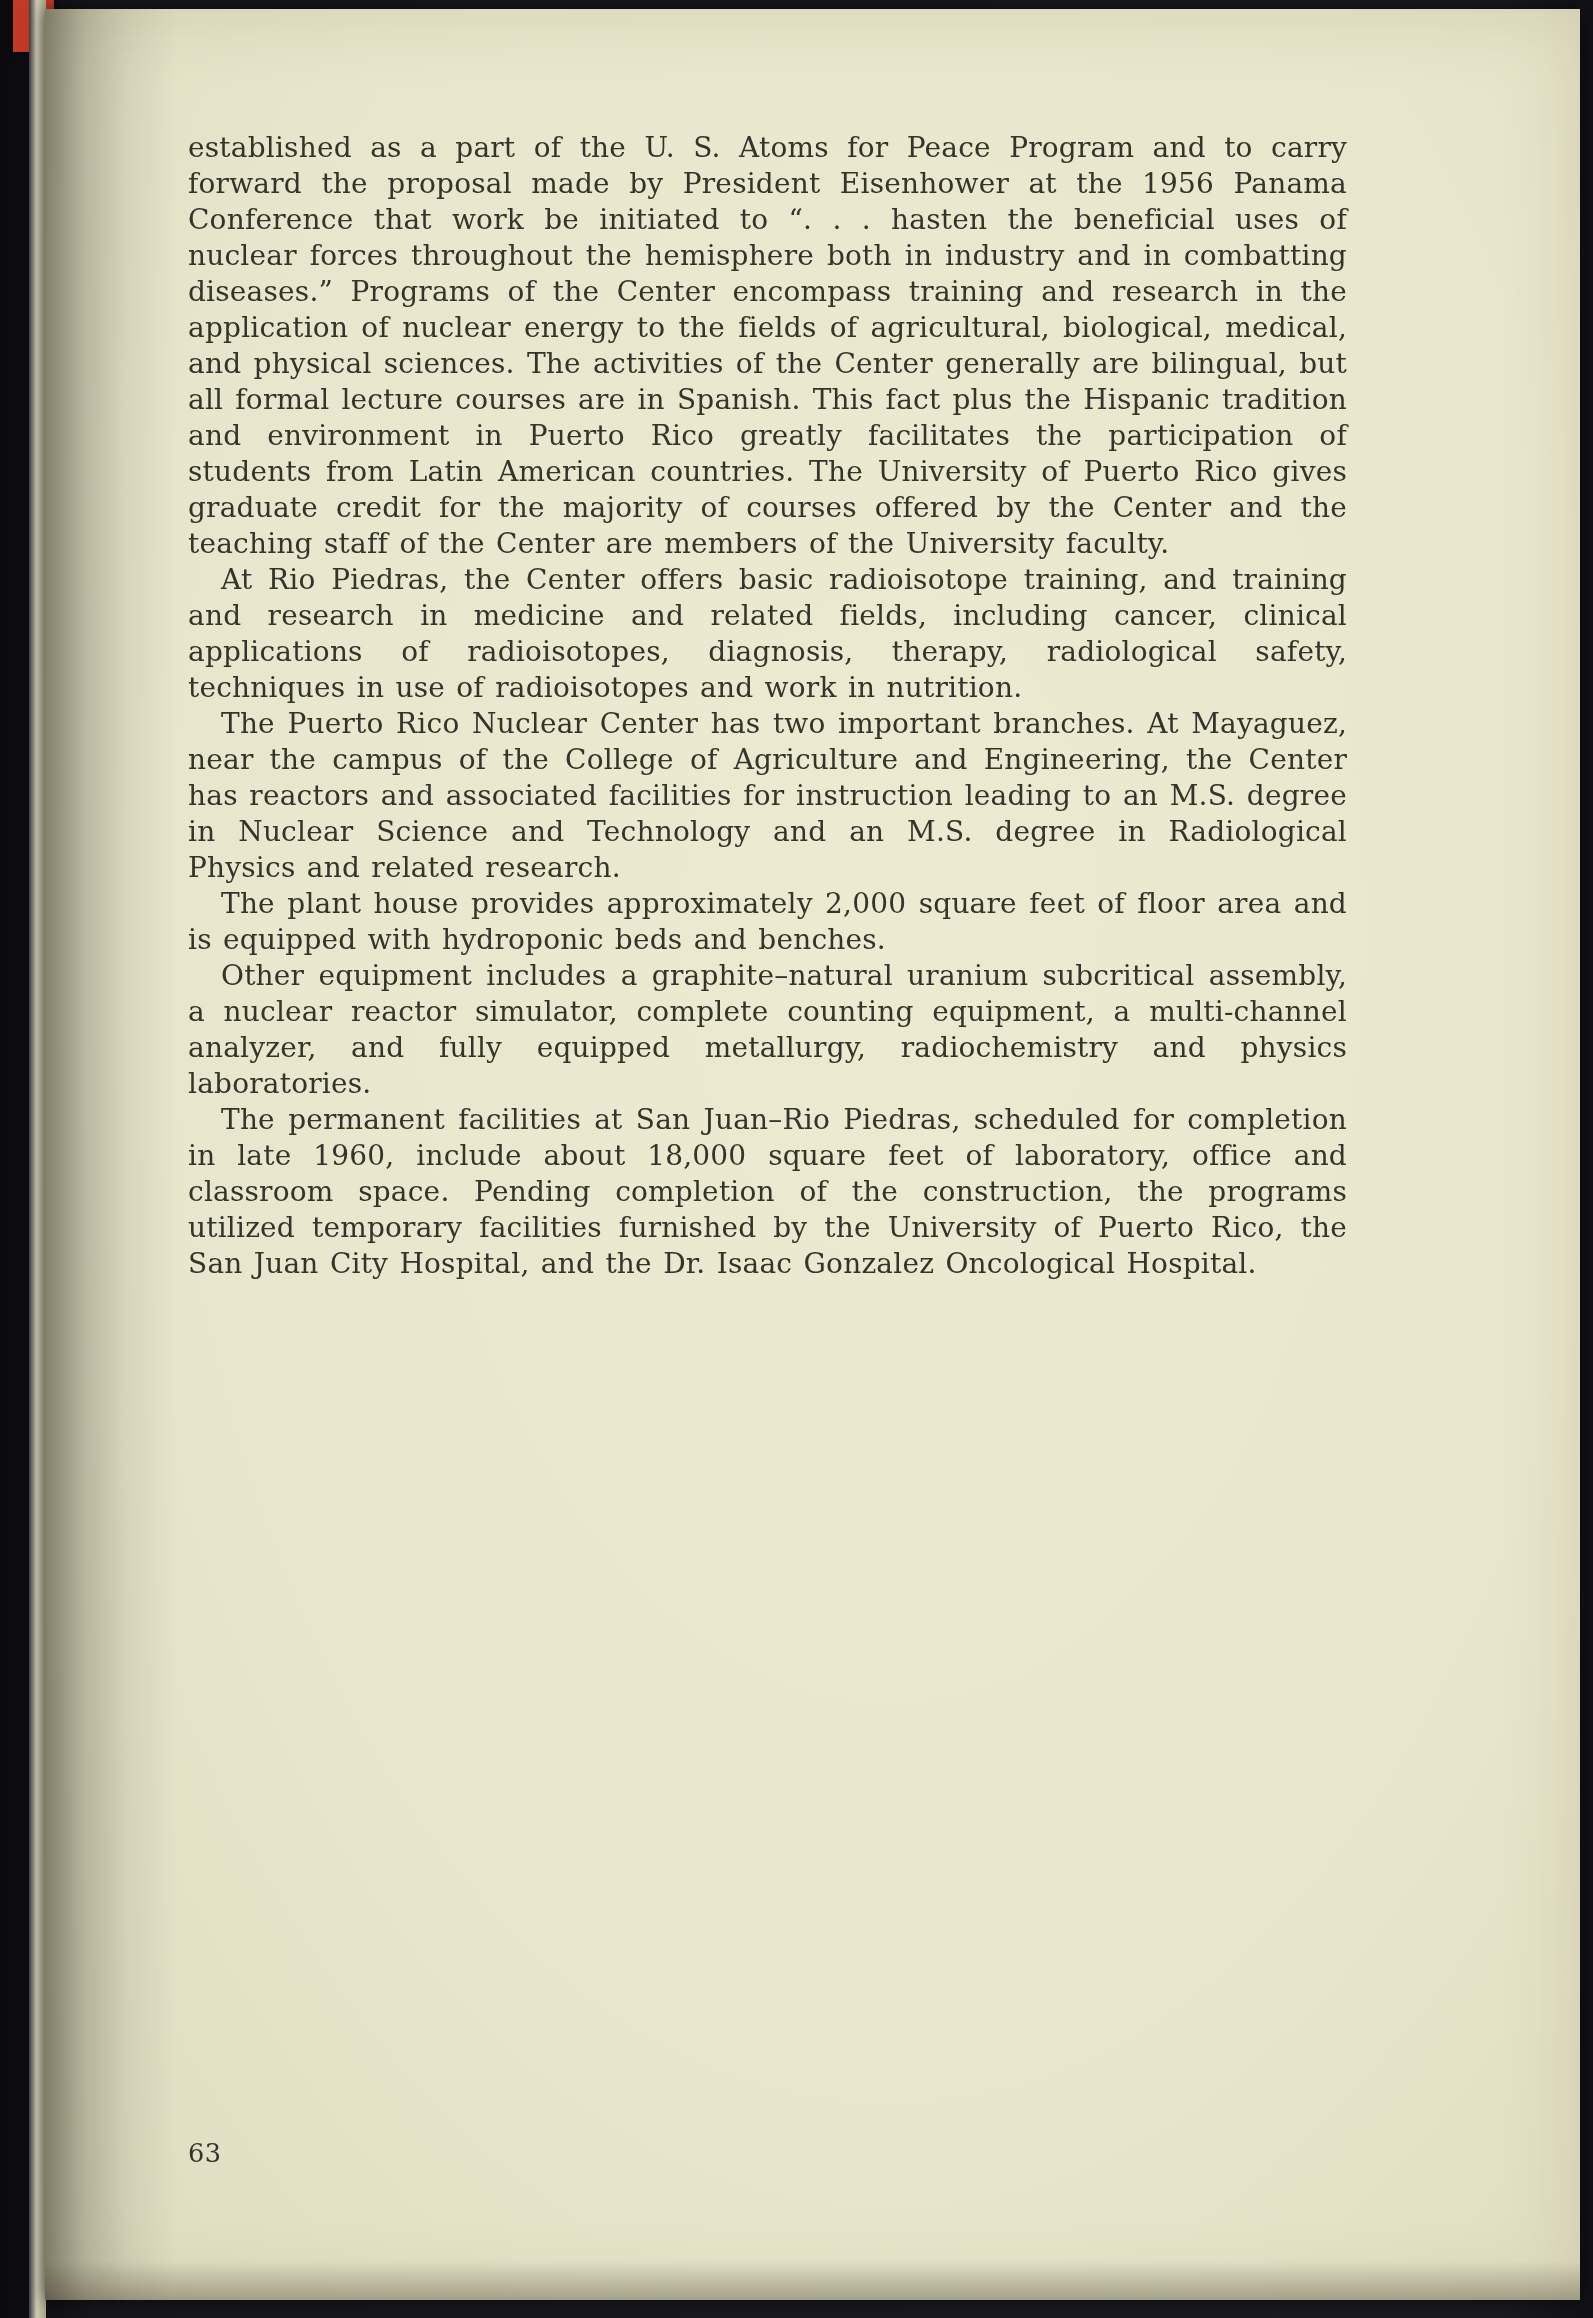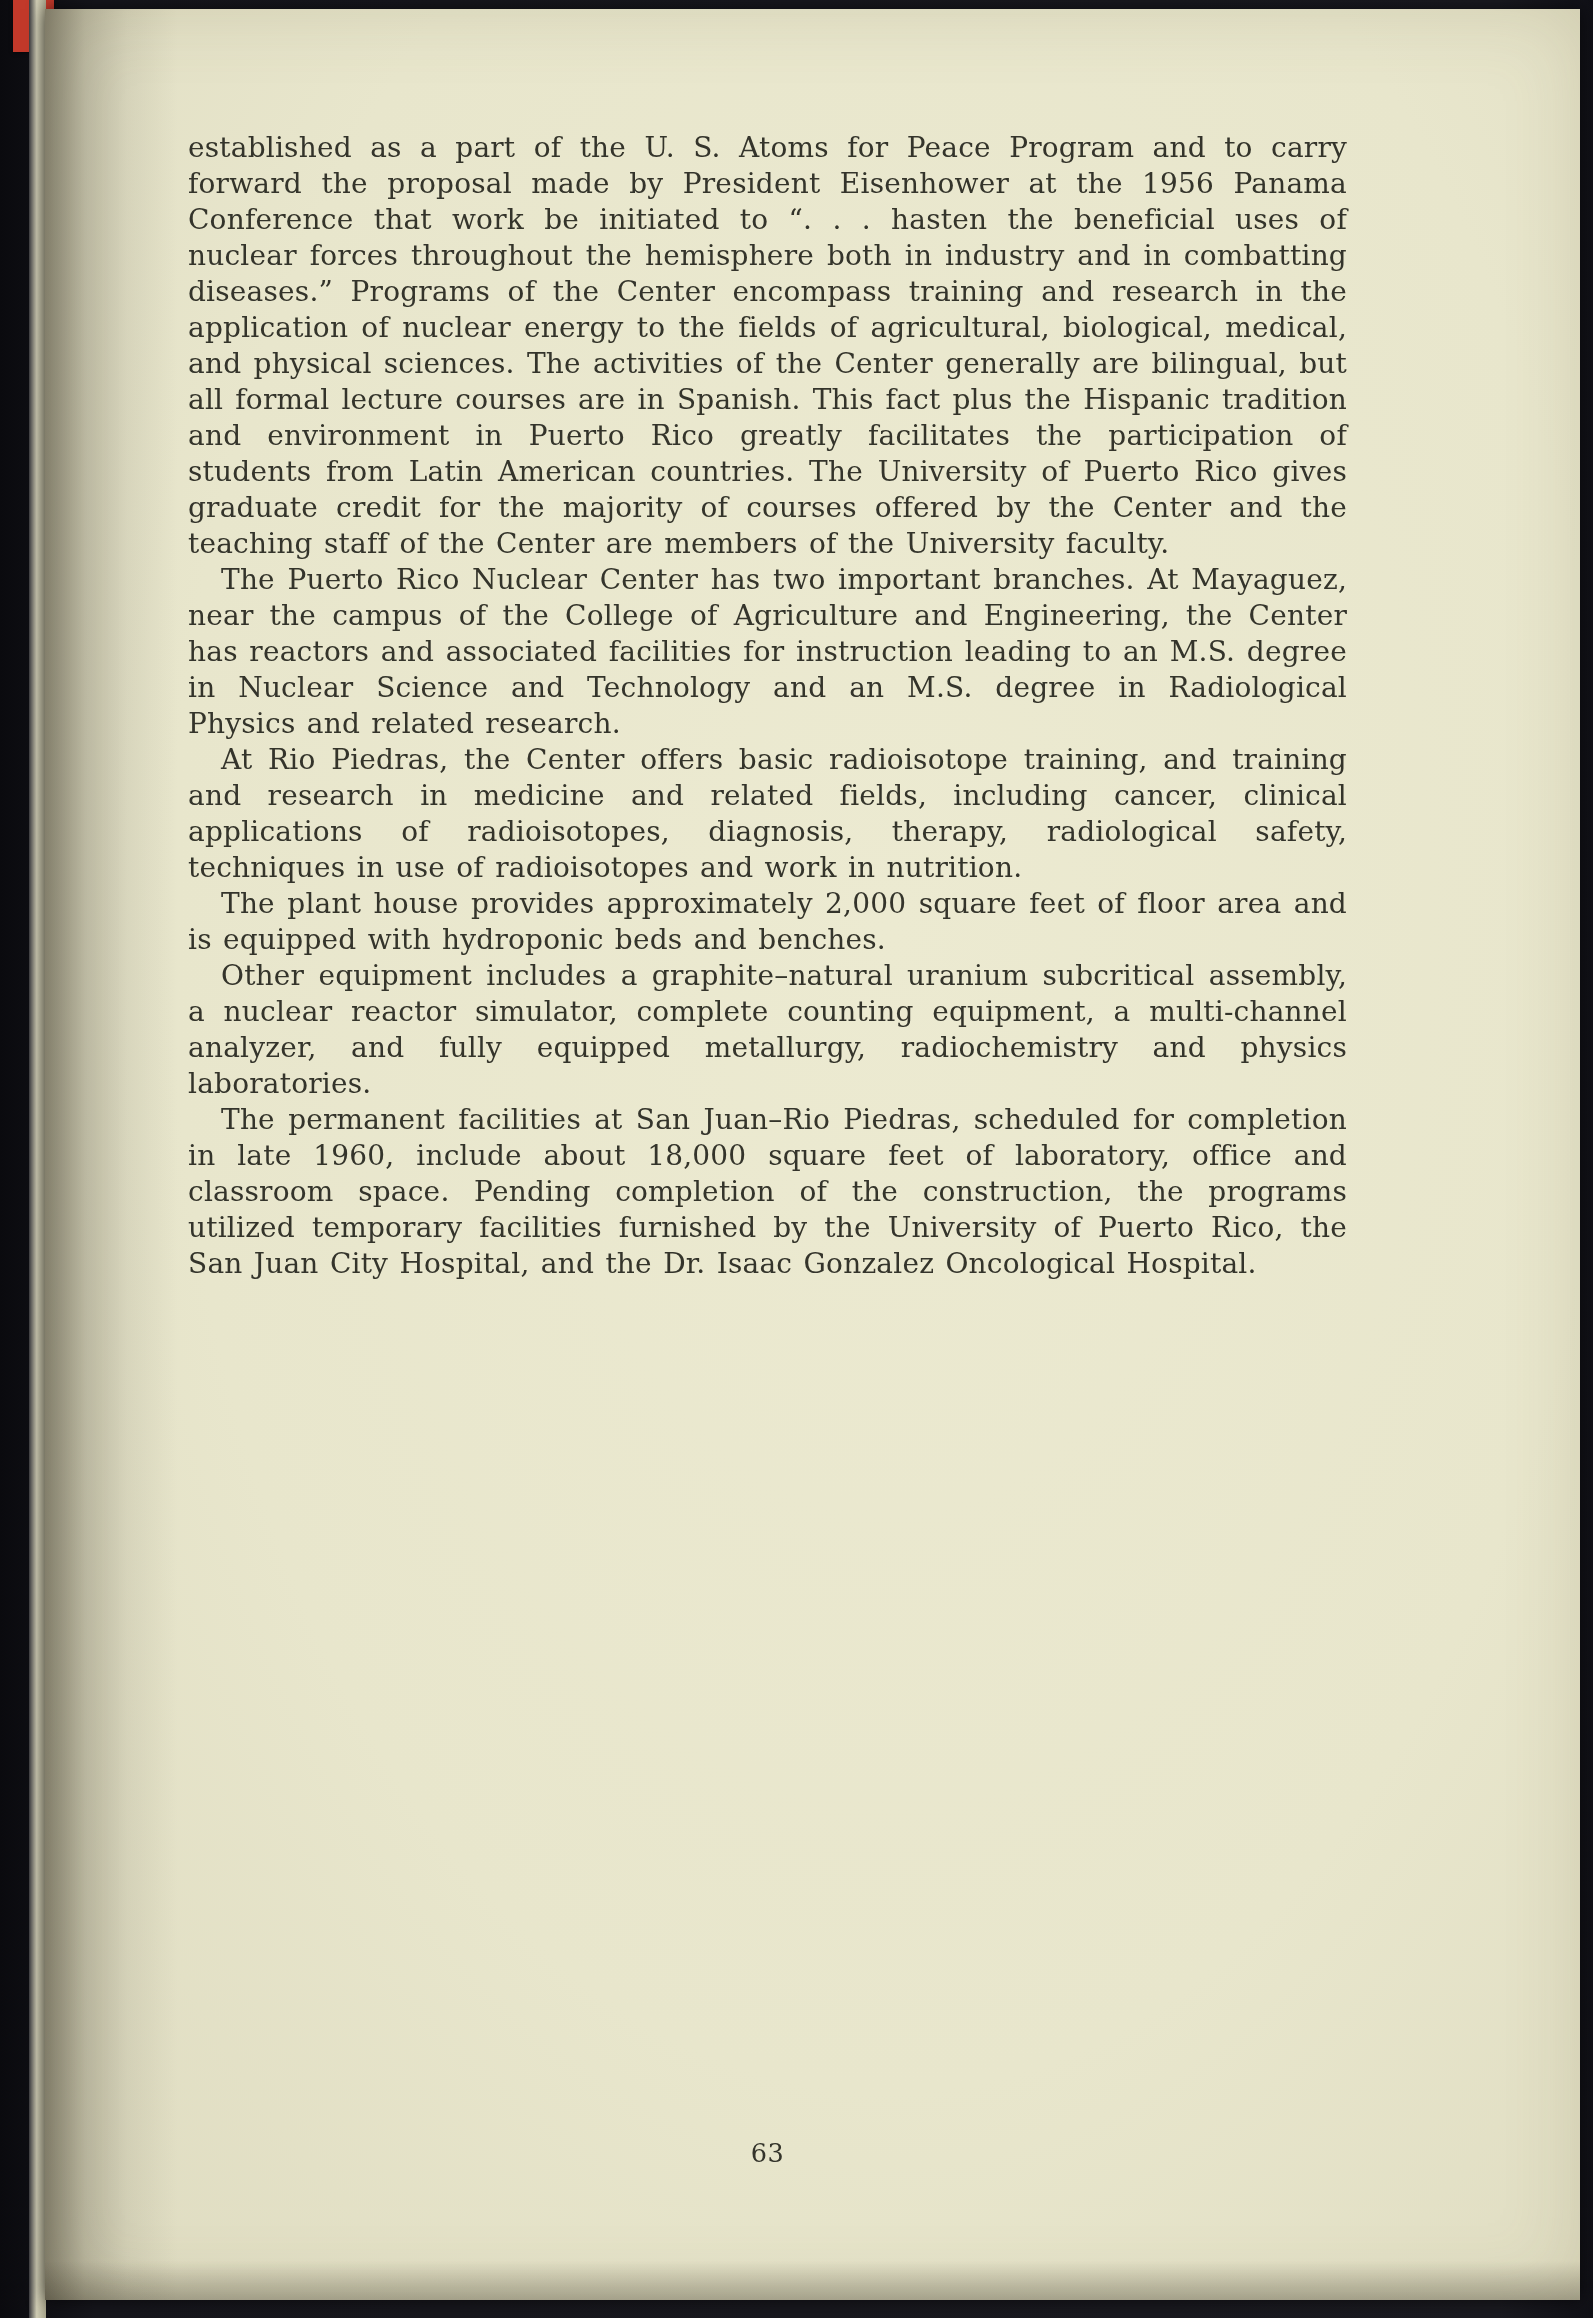--- a/index.html
+++ b/index.html
@@ -86,43 +86,42 @@
     letter-spacing: 0.2px;
   }
   .text-block p.indent {
     text-indent: 33px;
   }
   .page-number {
     position: absolute;
     left: 143px;
     width: 1159px;
     top: 2129px;
-    text-align: center;
     font-size: 25.5px;
     color: #34342b;
     letter-spacing: 0.6px;
   }
 </style>
 </head>
 <body>
 
 <div class="scan-frame">
 
   <div class="red-tab"></div>
 
   <div class="page-edge-strip"></div>
 
   <div class="book-page">
 
     <div class="gutter-shadow"></div>
 
     <div class="text-block">
       <p>established as a part of the U. S. Atoms for Peace Program and to carry forward the proposal made by President Eisenhower at the 1956 Panama Conference that work be initiated to “. . . hasten the beneficial uses of nuclear forces throughout the hemisphere both in industry and in combatting diseases.” Programs of the Center encompass training and research in the application of nuclear energy to the fields of agricultural, biological, medical, and physical sciences. The activities of the Center generally are bilingual, but all formal lecture courses are in Spanish. This fact plus the Hispanic tradition and environment in Puerto Rico greatly facilitates the participation of students from Latin American countries. The University of Puerto Rico gives graduate credit for the majority of courses offered by the Center and the teaching staff of the Center are members of the University faculty.</p>
+      <p class="indent">At Rio Piedras, the Center offers basic radioisotope training, and training and research in medicine and related fields, including cancer, clinical applications of radioisotopes, diagnosis, therapy, radiological safety, techniques in use of radioisotopes and work in nutrition.</p>
       <p class="indent">The Puerto Rico Nuclear Center has two important branches. At Mayaguez, near the campus of the College of Agriculture and Engineering, the Center has reactors and associated facilities for instruction leading to an M.S. degree in Nuclear Science and Technology and an M.S. degree in Radiological Physics and related research.</p>
-      <p class="indent">At Rio Piedras, the Center offers basic radioisotope training, and training and research in medicine and related fields, including cancer, clinical applications of radioisotopes, diagnosis, therapy, radiological safety, techniques in use of radioisotopes and work in nutrition.</p>
       <p class="indent">The plant house provides approximately 2,000 square feet of floor area and is equipped with hydroponic beds and benches.</p>
       <p class="indent">Other equipment includes a graphite–natural uranium subcritical assembly, a nuclear reactor simulator, complete counting equipment, a multi-channel analyzer, and fully equipped metallurgy, radiochemistry and physics laboratories.</p>
       <p class="indent">The permanent facilities at San Juan–Rio Piedras, scheduled for completion in late 1960, include about 18,000 square feet of laboratory, office and classroom space. Pending completion of the construction, the programs utilized temporary facilities furnished by the University of Puerto Rico, the San Juan City Hospital, and the Dr. Isaac Gonzalez Oncological Hospital.</p>
     </div>
 
     <div class="page-number">63</div>
 
     <div class="bottom-shadow"></div>
 
   </div>

